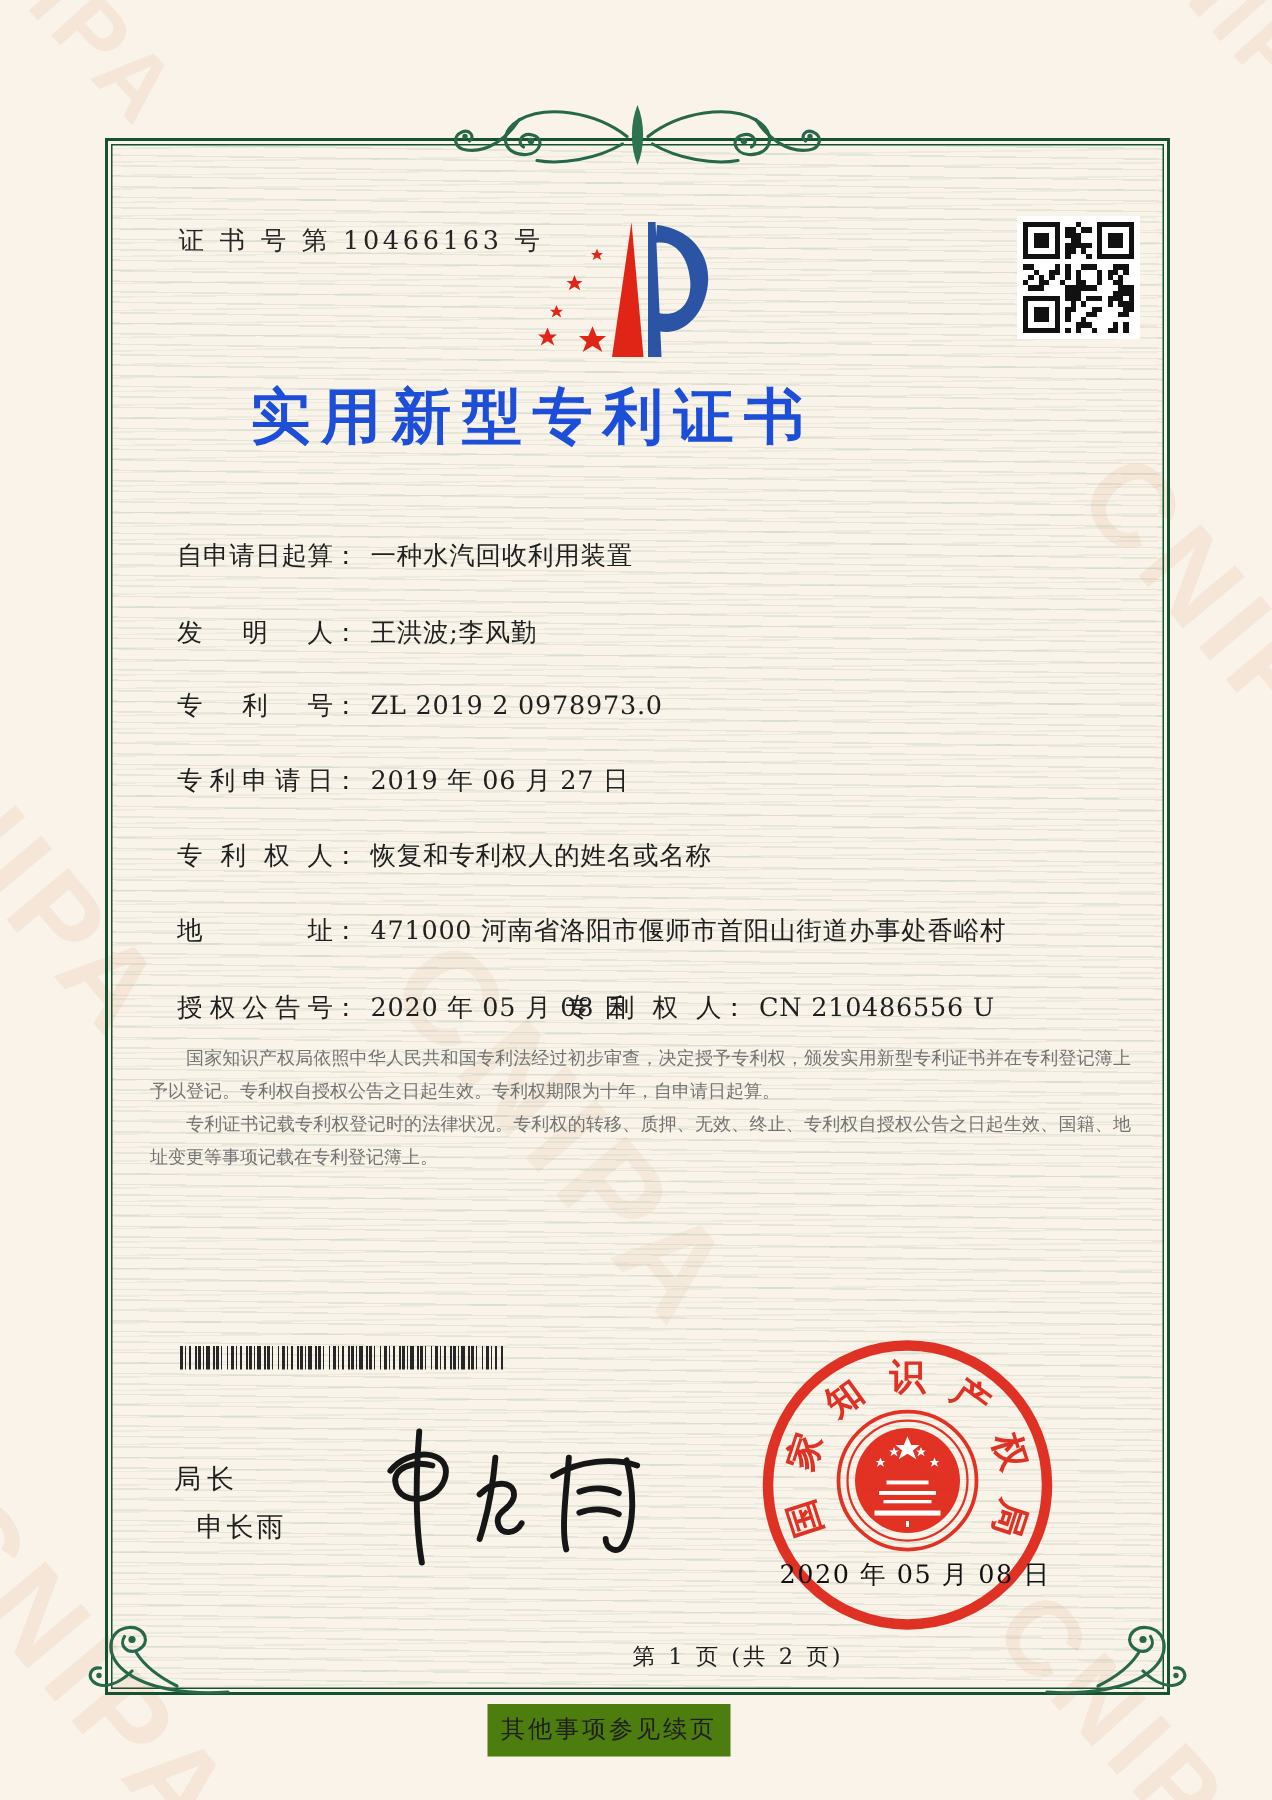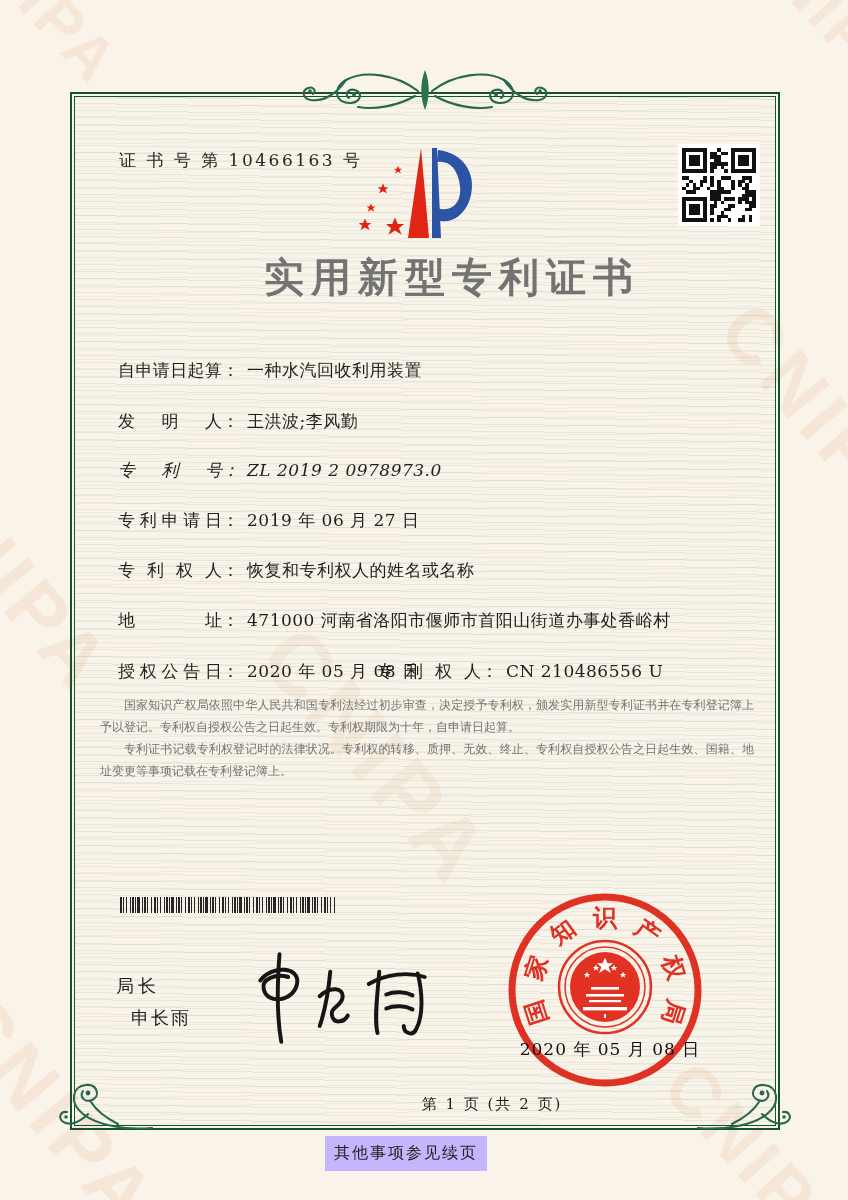--- a/index.html
+++ b/index.html
@@ -29,42 +29,42 @@
   }
   .frame-inner{position:absolute; inset:2px; border:1px solid #15522f;}
   .flourish{position:absolute; z-index:4; pointer-events:none;}
   
   .content{position:absolute; inset:0; z-index:5;}
   .cert-no{position:absolute; left:119px; top:149px; font-size:17px; letter-spacing:2.5px; color:#262626;}
   .logo{position:absolute; left:352px; top:140px;}
   .qr{position:absolute; left:678px; top:144px; width:82px; height:82px; background:#fff; padding:0;}
   .qr svg{position:absolute; left:4px; top:4px;}
   .title{
-    position:absolute; left:70px; top:250px; width:570px; text-align:right;
-    font-size:40px; font-weight:bold; letter-spacing:7px; color:#737373;
+    position:absolute; left:70px; top:250px; width:570px; text-align:center;
+    font-size:40px; font-weight:bold; letter-spacing:7px; color:#1d4ed8;
   }
   .field{position:absolute; left:118px; font-size:17px; white-space:nowrap;}
   .flabel{display:inline-block; width:104px; text-align:justify; text-align-last:justify; vertical-align:top;}
   .fcolon{display:inline-block; margin-right:8px;}
   .fvalue{letter-spacing:.5px;}
   .grant-col{position:absolute; left:259px; top:0;}
   .paras{position:absolute; left:100px; top:694px; width:654px; font-size:12px; line-height:22px; color:#737373;}
   .paras p{margin:0; text-indent:2em; text-align:justify;}
   .barcode{position:absolute; left:120px; top:897px;}
   .signer-title{position:absolute; left:116px; top:974px; font-size:18px; letter-spacing:4px;}
   .signer-name{position:absolute; left:131px; top:1006px; font-size:18px; letter-spacing:2px;}
   .signature{position:absolute; left:235px; top:942px;}
   .seal{position:absolute; left:505px; top:890px; width:200px; height:200px; mix-blend-mode:multiply; opacity:.94;}
   .seal-date{
     position:absolute; left:505px; top:1038px; width:210px; text-align:center;
     font-size:17px; letter-spacing:1px; color:#111; z-index:6;
   }
   .page-num{position:absolute; left:70px; top:1095px; width:844px; text-align:center; font-size:15px; letter-spacing:2px;}
   .cont-note{
-    position:absolute; left:325px; top:1136px; width:162px; height:35px; background:#c4b5fd;
+    position:absolute; left:325px; top:1136px; width:162px; height:35px; background:#4d7c0f;
     display:flex; align-items:center; justify-content:center; font-size:16px; letter-spacing:2px; z-index:6;
   }
 </style>
 </head>
 <body>
 
 <div class="page">
 
   <div class="wm" style="left:-70px; top:-40px; font-size:62px; transform:rotate(48deg);">CNIPA</div>
   <div class="wm" style="left:722px; top:-25px; font-size:60px; transform:rotate(48deg);">CNIPA</div>
@@ -269,34 +269,34 @@
     </div>
 
     <div class="title">实用新型专利证书</div>
 
     <div class="field" style="top:359px;">
       <span class="flabel">自申请日起算</span><span class="fcolon">：</span><span class="fvalue">一种水汽回收利用装置</span>
     </div>
     <div class="field" style="top:410px;">
       <span class="flabel">发明人</span><span class="fcolon">：</span><span class="fvalue">王洪波;李风勤</span>
     </div>
-    <div class="field" style="top:459px;font-style:italic;">
+    <div class="field" style="top:459px;">
       <span class="flabel">专利号</span><span class="fcolon">：</span><span class="fvalue">ZL 2019 2 0978973.0</span>
     </div>
     <div class="field" style="top:509px;">
       <span class="flabel">专利申请日</span><span class="fcolon">：</span><span class="fvalue">2019 年 06 月 27 日</span>
     </div>
     <div class="field" style="top:559px;">
       <span class="flabel">专利权人</span><span class="fcolon">：</span><span class="fvalue">恢复和专利权人的姓名或名称</span>
     </div>
     <div class="field" style="top:609px;">
       <span class="flabel">地址</span><span class="fcolon">：</span><span class="fvalue">471000 河南省洛阳市偃师市首阳山街道办事处香峪村</span>
     </div>
     <div class="field" style="top:660px;">
-      <span class="flabel">授权公告日</span><span class="fcolon">：</span><span class="fvalue">2020 年 05 月 08 日</span>
+      <span class="flabel">授权公告号</span><span class="fcolon">：</span><span class="fvalue">2020 年 05 月 08 日</span>
       <span class="grant-col">
         <span class="flabel">专利权人</span><span class="fcolon">：</span><span class="fvalue">CN 210486556 U</span>
       </span>
     </div>
 
     <div class="paras">
       <p>国家知识产权局依照中华人民共和国专利法经过初步审查，决定授予专利权，颁发实用新型专利证书并在专利登记簿上予以登记。专利权自授权公告之日起生效。专利权期限为十年，自申请日起算。</p>
       <p>专利证书记载专利权登记时的法律状况。专利权的转移、质押、无效、终止、专利权自授权公告之日起生效、国籍、地址变更等事项记载在专利登记簿上。</p>
     </div>
 

